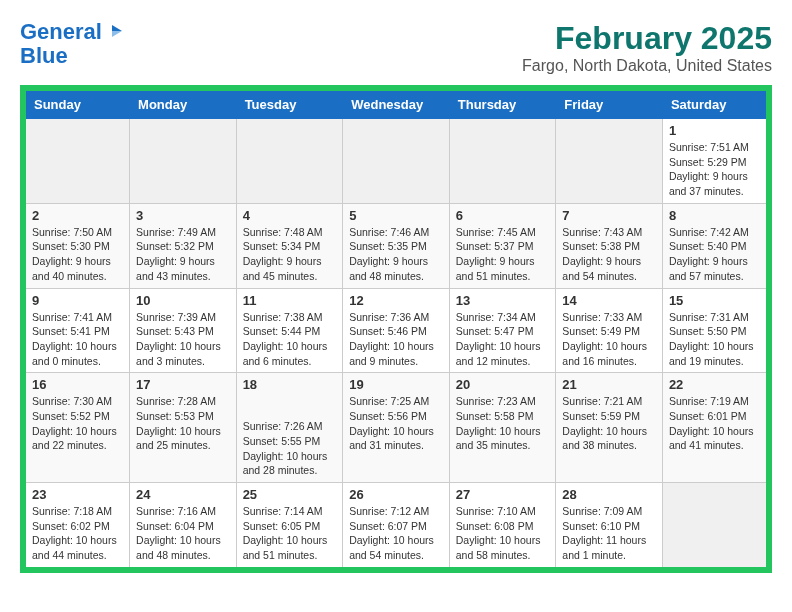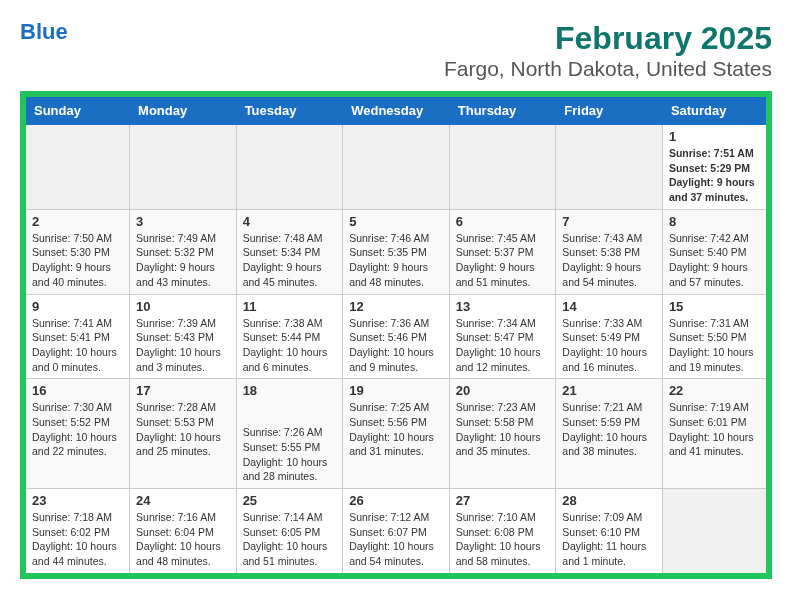--- a/index.html
+++ b/index.html
@@ -31,21 +31,21 @@
     }
     .title-block {
       text-align: right;
     }
     .month-title {
       font-size: 32px;
       font-weight: bold;
       color: #0f766e;
     }
     .subtitle {
-      font-size: 21px;
+      font-size: 16px;
       color: #555;
     }
     .calendar {
       width: 100%;
       border-collapse: collapse;
       border: 6px solid #22c55e;
     }
     .calendar th {
       background-color: #1a6fc4;
       color: #fff;
@@ -81,20 +81,27 @@
     .empty-cell {
       background: #f0f0f0 !important;
     }
   </style>
 </head>
 <body>
 
 <div class="header">
   <div class="logo">
     <div style="display:flex;flex-direction:column;align-items:flex-start;">
+      <div style="display:flex;align-items:center;">
+        <span class="logo-text"><span>General</span></span>
+        <svg width="22" height="22" viewBox="0 0 22 22">
+          <polygon points="10,4 20,10 10,10" fill="#1a6fc4"></polygon>
+          <polygon points="10,10 20,10 10,16" fill="#5ba3e0" opacity="0.7"></polygon>
+        </svg>
+      </div>
       <span class="logo-text" style="color:#1a6fc4;font-size:22px;font-weight:bold;">Blue</span>
     </div>
   </div>
   <div class="title-block">
     <div class="month-title">February 2025</div>
     <div class="subtitle">Fargo, North Dakota, United States</div>
   </div>
 </div>
 
 <table class="calendar">
@@ -112,21 +119,21 @@
   <tbody id="calendar-body">
   <tr>
         <td class="empty-cell"></td>
         <td class="empty-cell"></td>
         <td class="empty-cell"></td>
         <td class="empty-cell"></td>
         <td class="empty-cell"></td>
         <td class="empty-cell"></td>
         <td>
           <span class="day-num">1</span>
-          <div class="day-info" style="white-space: pre-line; font-weight: bold;">Sunrise: 7:51 AM
+          <div class="day-info" style="white-space: pre-line;">Sunrise: 7:51 AM
 Sunset: 5:29 PM
 Daylight: 9 hours
 and 37 minutes.</div>
         </td>
       </tr>
       <tr>
         <td>
           <span class="day-num">2</span>
           <div class="day-info" style="white-space: pre-line;">Sunrise: 7:50 AM
 Sunset: 5:30 PM

